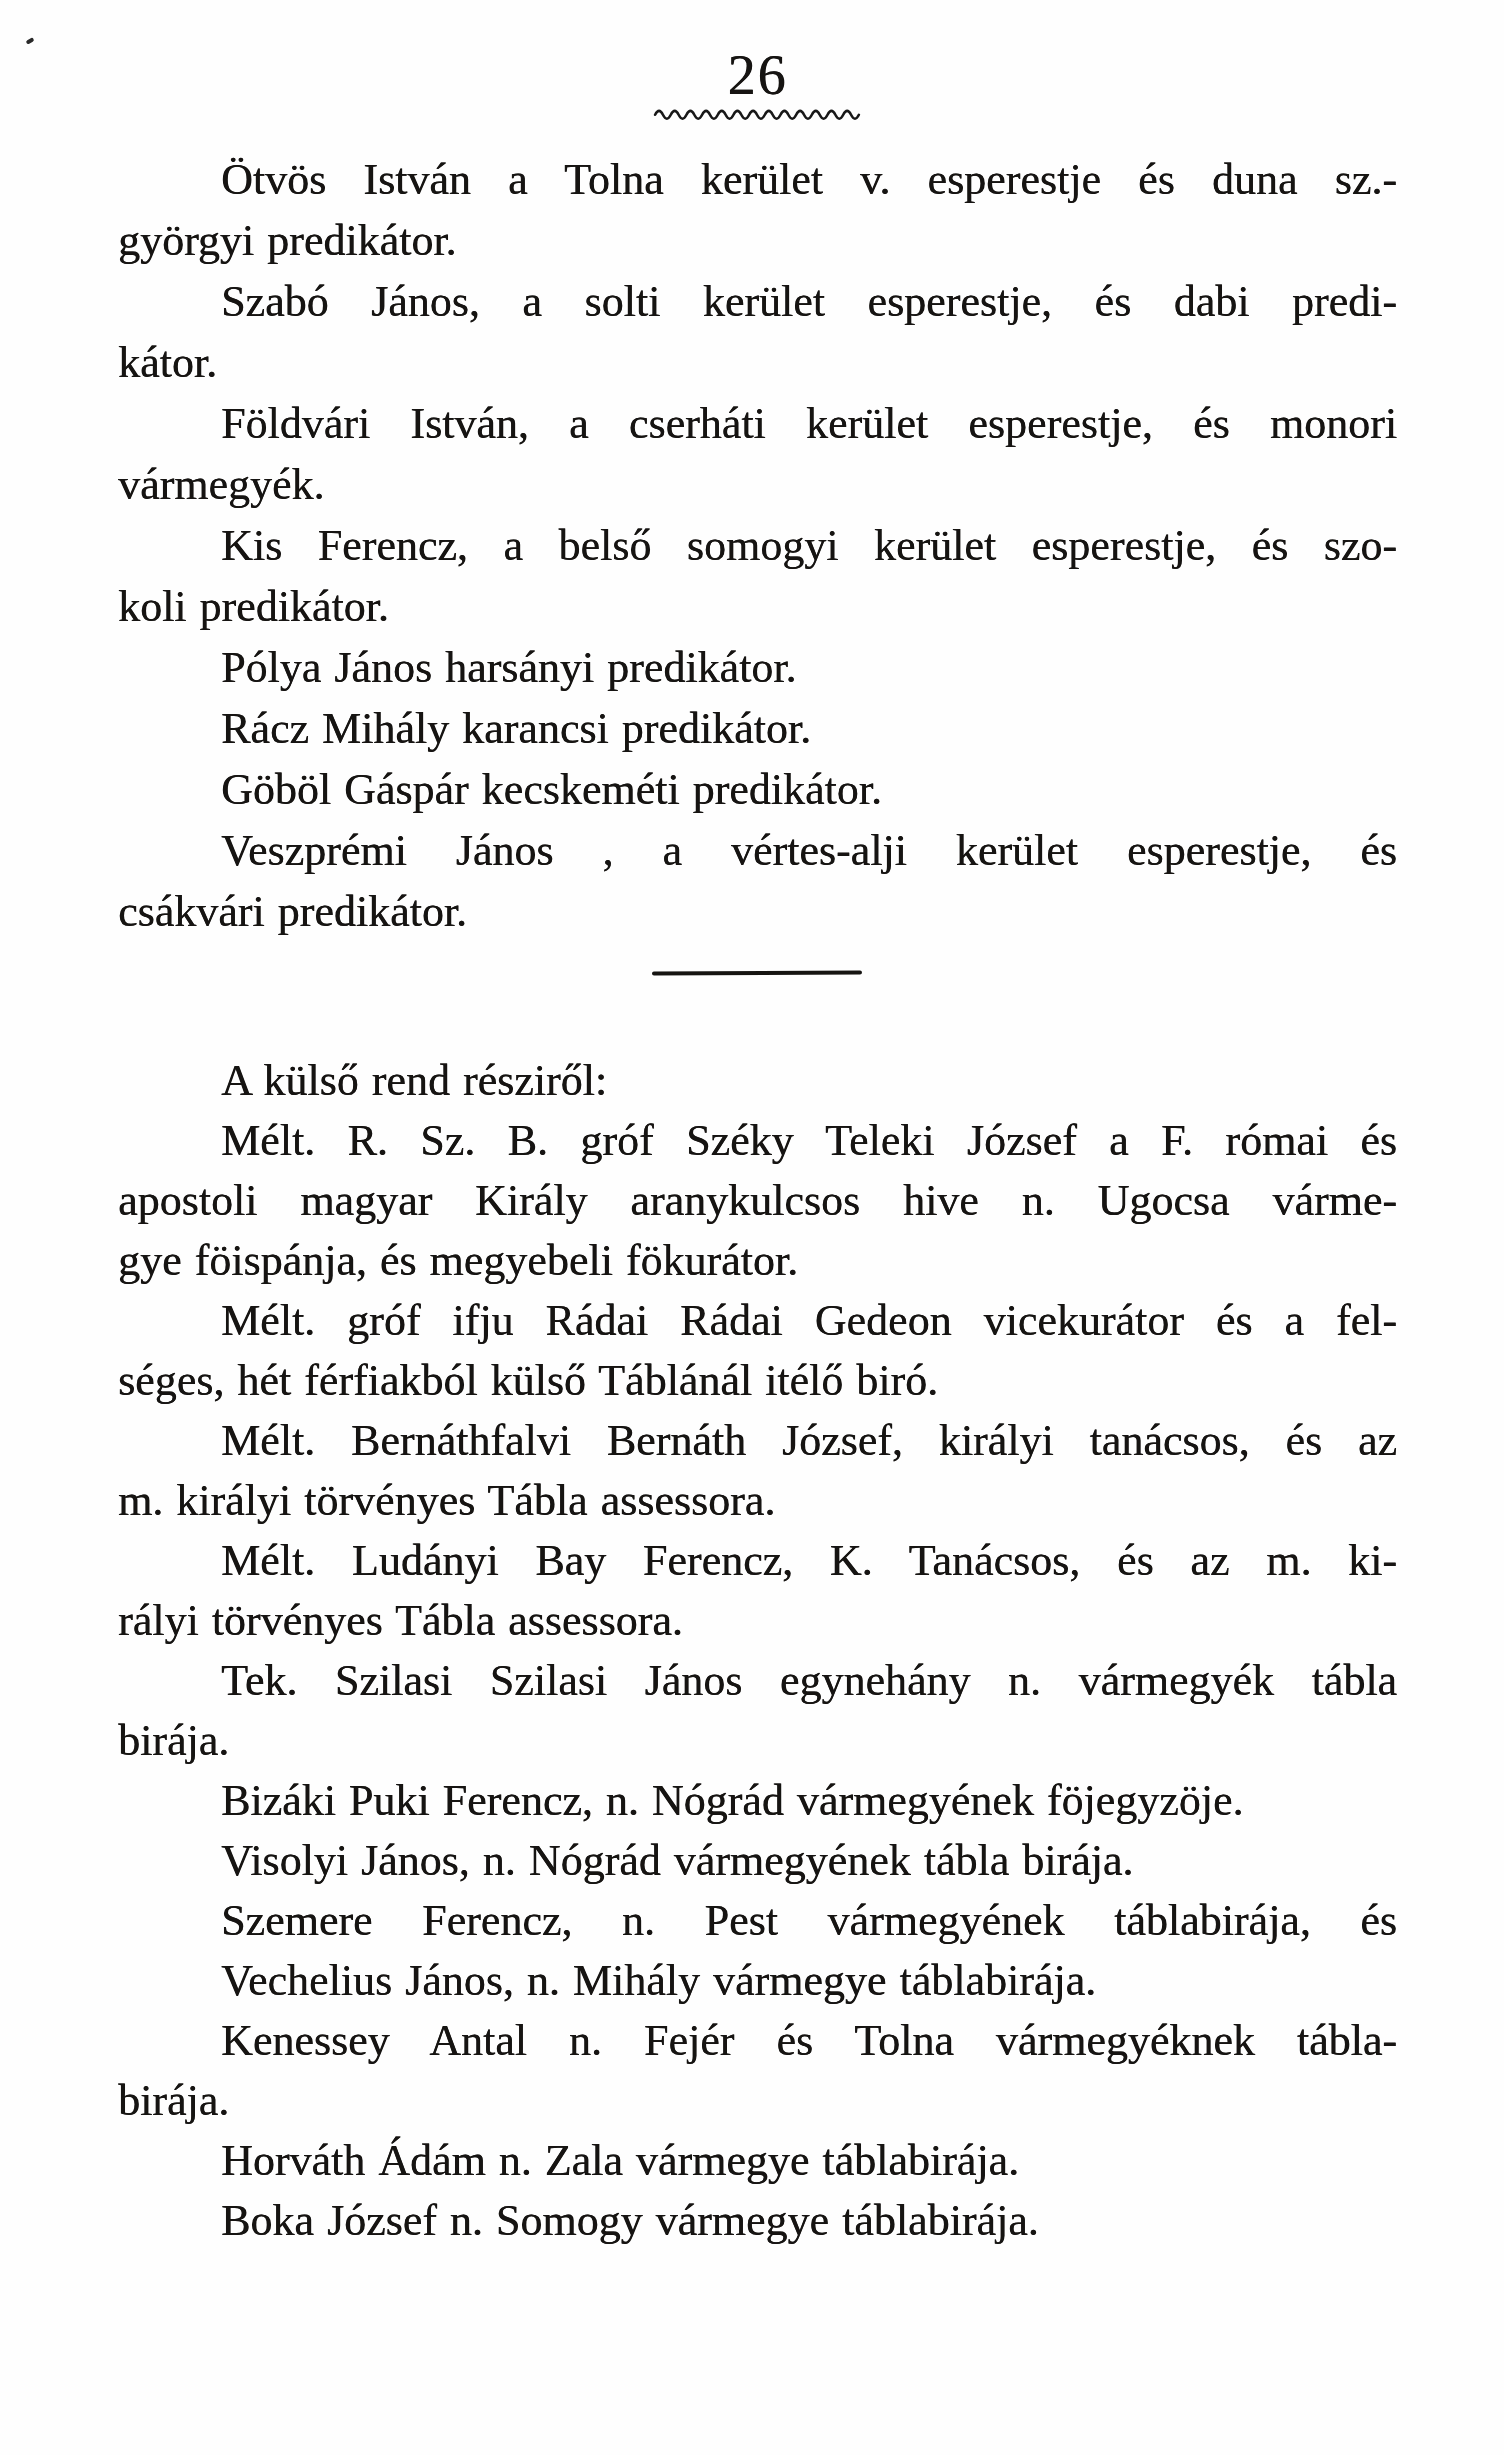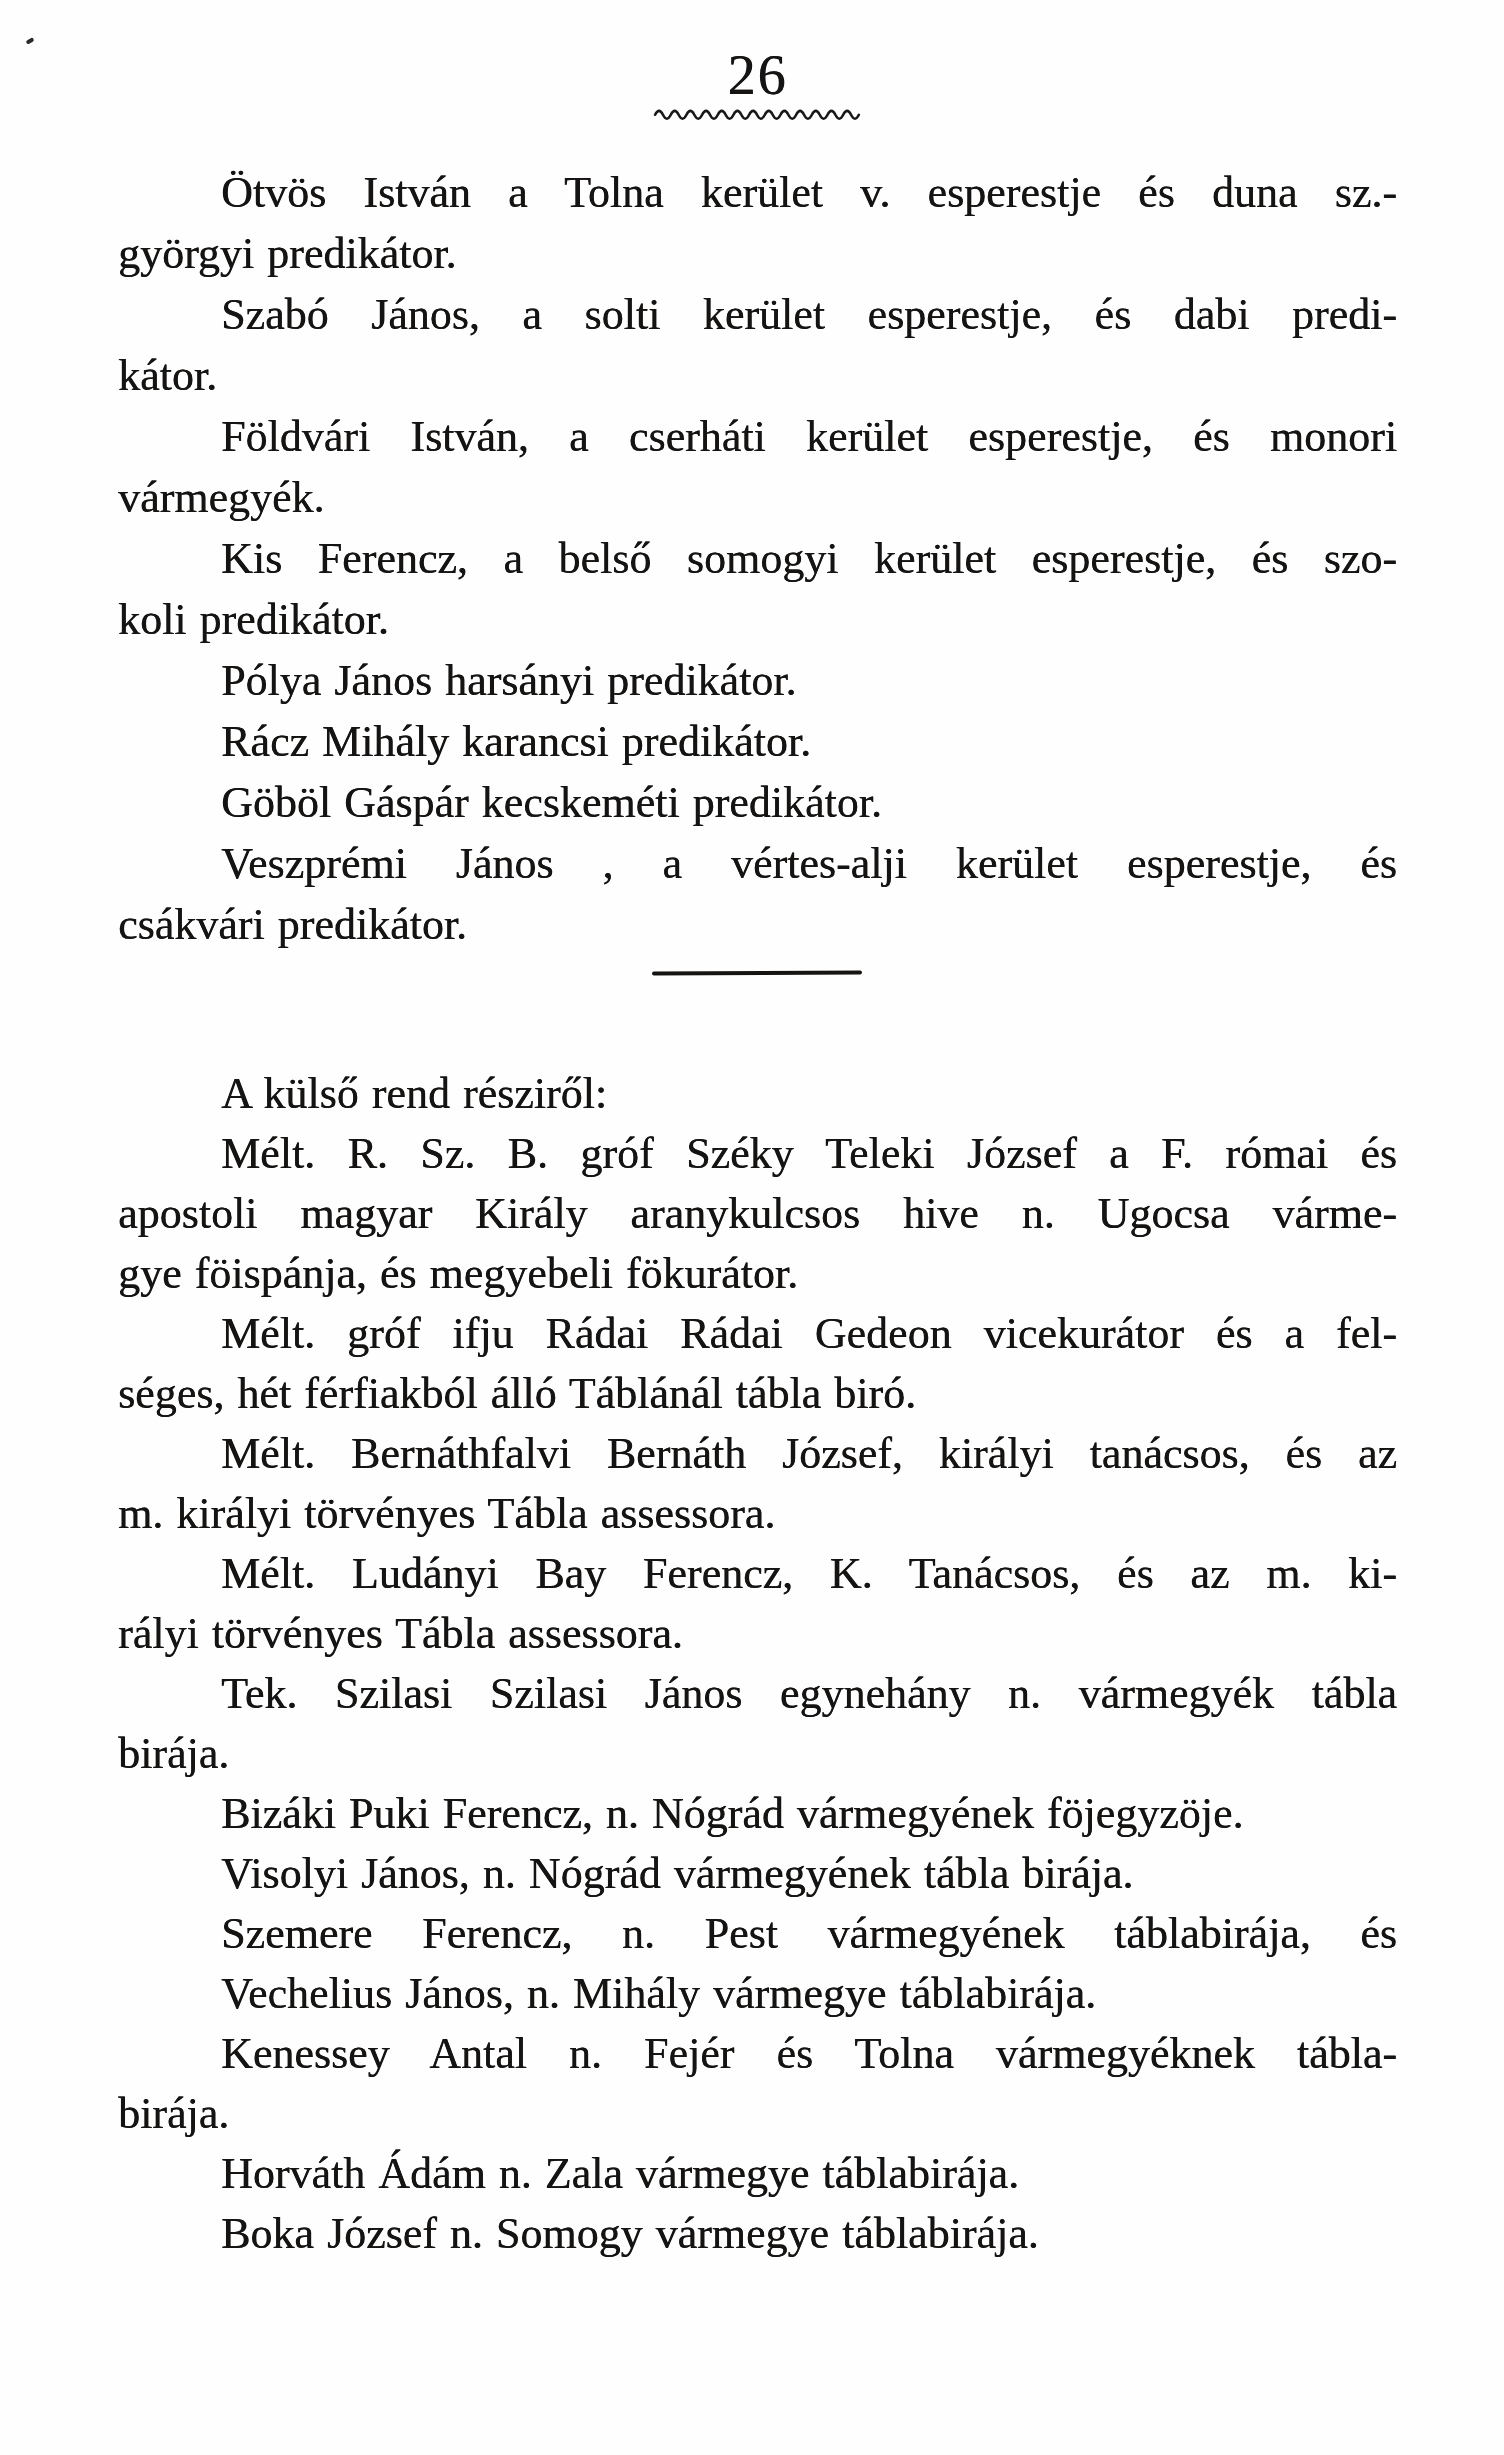--- a/index.html
+++ b/index.html
@@ -9,21 +9,21 @@
     background:var(--paper); overflow:hidden;
     font-family:"Liberation Serif","DejaVu Serif",serif;
     color:var(--ink);
   }
   .pagenum {
     position:absolute; top:49px; left:118px; width:1279px;
     text-align:center; font-size:56px; line-height:53px;
     letter-spacing:2px; text-shadow:0.5px 0 0 currentColor;
   }
   .squiggle { position:absolute; top:104px; left:653px; }
-  .textblock { position:absolute; left:118px; width:1279px; font-size:44px;margin-top:13px; }
+  .textblock { position:absolute; left:118px; width:1279px; font-size:44px; }
   .clergy { top:149px; }
   .clergy .line { line-height:61px; }
   .lay { top:1051px; }
   .lay .line { line-height:60px; }
   .line {
     text-align:left; text-shadow:0.4px 0 0 currentColor;
     word-spacing:2px;
   }
   .line.indent { padding-left:103px; }
   .line.just { text-align:justify; text-align-last:justify; }
@@ -66,21 +66,21 @@
 
   <div class="rule"></div>
 
   <div class="textblock lay">
     <div class="line indent">A külső rend résziről:</div>
     <div>
         <div class="line indent just">Mélt. R. Sz. B. gróf  Széky  Teleki József a F. római és</div>
         <div class="line just">apostoli  magyar  Király aranykulcsos hive n. Ugocsa várme-</div>
         <div class="line">gye föispánja, és megyebeli fökurátor.</div>
         <div class="line indent just">Mélt. gróf ifju Rádai  Rádai Gedeon vicekurátor és a fel-</div>
-        <div class="line">séges, hét férfiakból álló Táblánál tábla biró.</div>
+        <div class="line">séges, hét férfiakból külső Táblánál itélő biró.</div>
         <div class="line indent just">Mélt. Bernáthfalvi Bernáth József, királyi tanácsos, és az</div>
         <div class="line">m. királyi törvényes Tábla assessora.</div>
         <div class="line indent just">Mélt.  Ludányi Bay  Ferencz, K.  Tanácsos, és az  m.  ki-</div>
         <div class="line">rályi törvényes Tábla assessora.</div>
         <div class="line indent just">Tek. Szilasi Szilasi János egynehány n.  vármegyék  tábla</div>
         <div class="line">birája.</div>
         <div class="line indent">Bizáki Puki Ferencz, n. Nógrád  vármegyének föjegyzöje.</div>
         <div class="line indent">Visolyi János, n. Nógrád  vármegyének  tábla  birája.</div>
         <div class="line indent just">Szemere  Ferencz, n.  Pest  vármegyének  táblabirája,  és</div>
         <div class="line indent">Vechelius János, n. Mihály  vármegye  táblabirája.</div>

